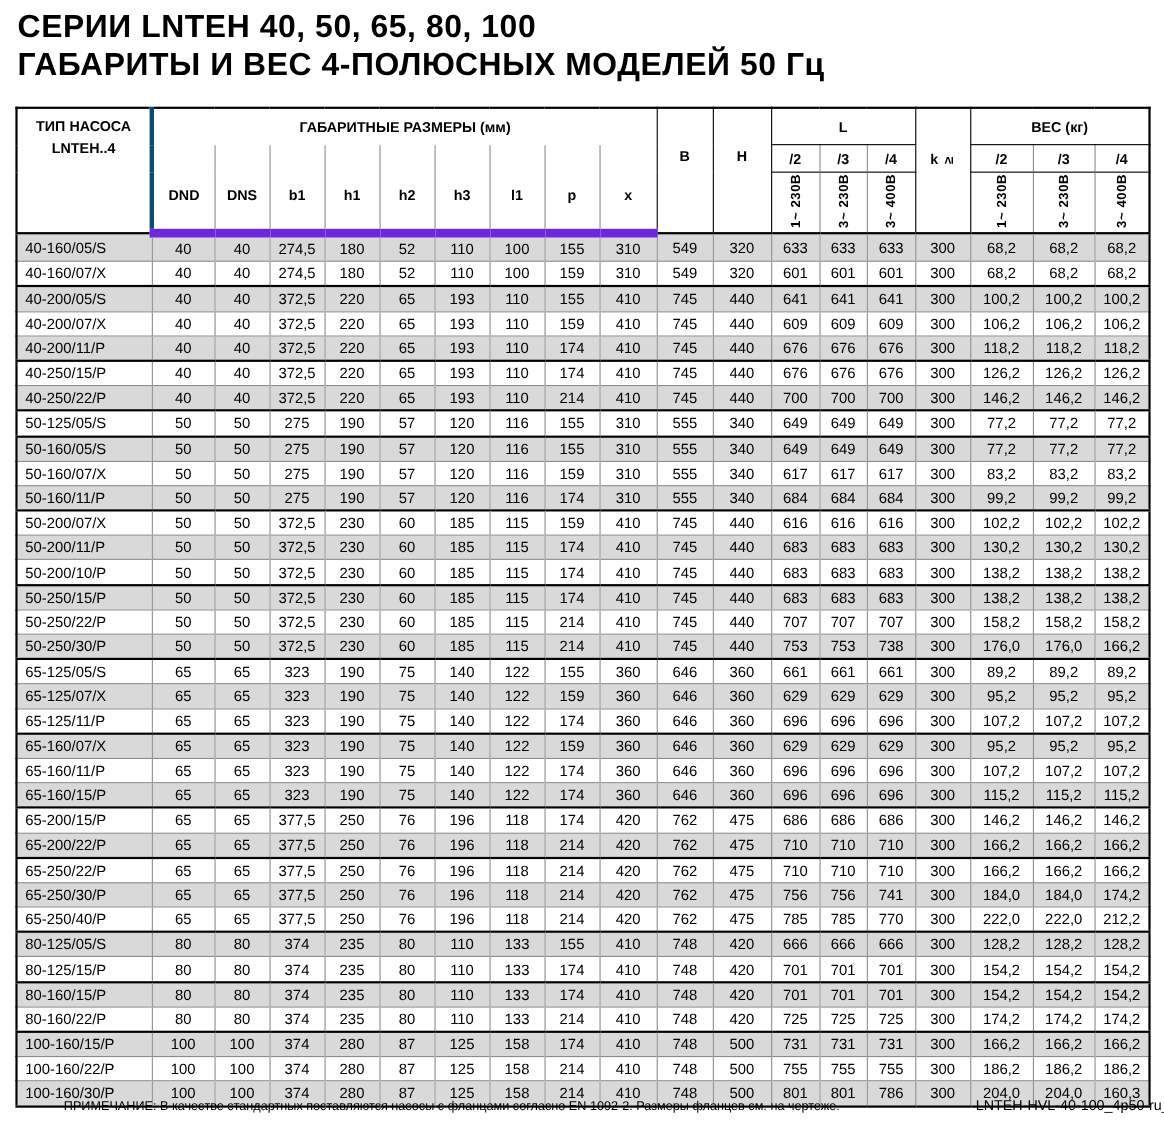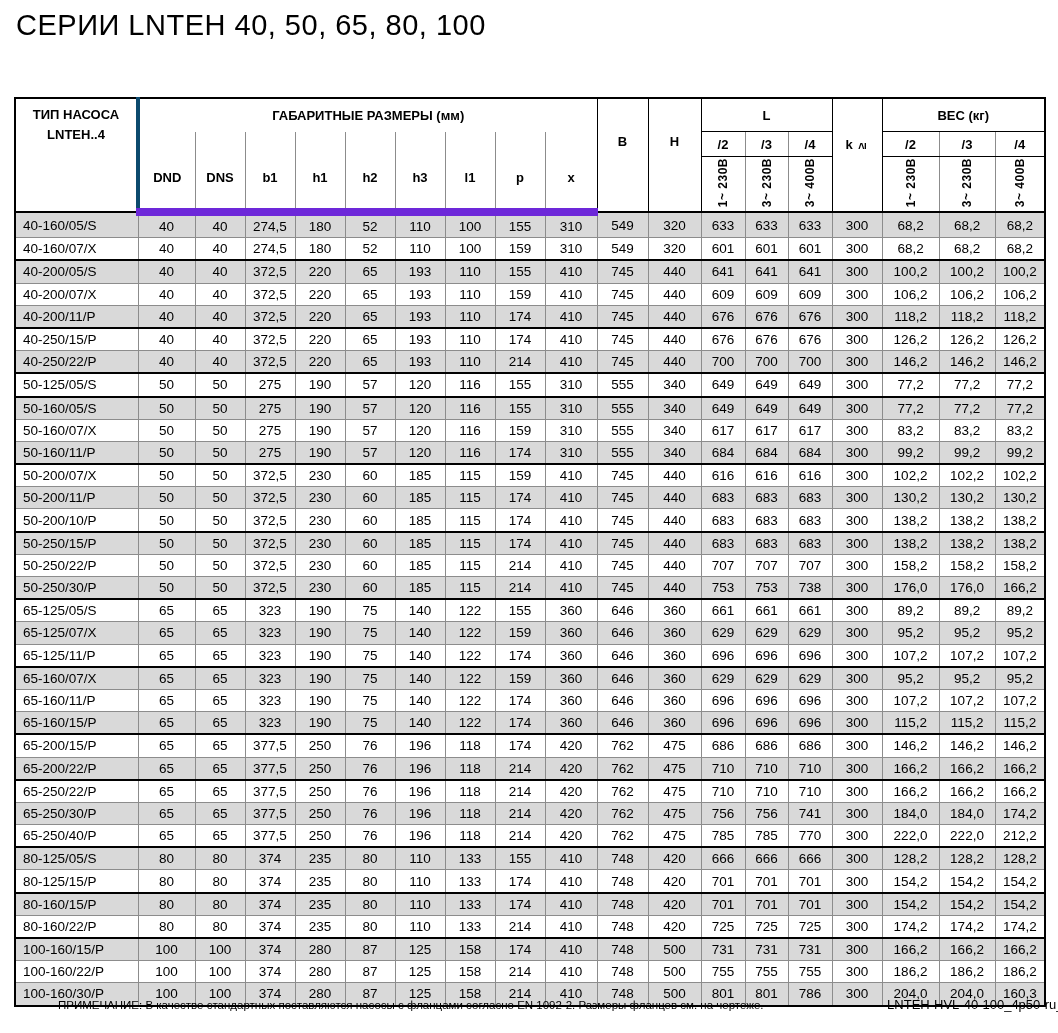--- a/index.html
+++ b/index.html
@@ -4,21 +4,21 @@
 <style>
   html,body{margin:0;padding:0;background:#fff;}
   body{
     width:1058px;height:1033px;position:relative;
     font-family:"Liberation Sans","DejaVu Sans",sans-serif;
     color:#000;
   }
   
   .page-title{
     position:absolute;left:16px;top:8px;margin:0;
-    font-size:29px;font-weight:normal;line-height:1.18;letter-spacing:0.5px;
+    font-size:29px;font-weight:bold;line-height:1.18;letter-spacing:0.5px;
     white-space:nowrap;
   }
   
   table.spec{
     position:absolute;left:14px;top:97px;width:1030px;
     border-collapse:collapse;table-layout:fixed;
     border:2px solid #000;
     font-size:13.5px;
   }
   th,td{padding:0;vertical-align:middle;font-weight:normal;overflow:hidden;white-space:nowrap;}
@@ -58,20 +58,21 @@
     display:flex;justify-content:space-between;align-items:baseline;margin-left:44px;
   }
   .footnote{font-size:11.5px;}
   .doc-code{font-size:13px;}
 </style>
 </head>
 <body>
 
 <h1 class="page-title">
   <div>СЕРИИ LNTEH 40, 50, 65, 80, 100</div>
+  <div>ГАБАРИТЫ И ВЕС 4-ПОЛЮСНЫХ МОДЕЛЕЙ 50 Гц</div>
 </h1>
 
 <table class="spec">
   <colgroup>
     <col style="width:123px">
       <col style="width:57px">
       <col style="width:50px">
       <col style="width:50px">
     <col style="width:50px">
       <col style="width:50px">

